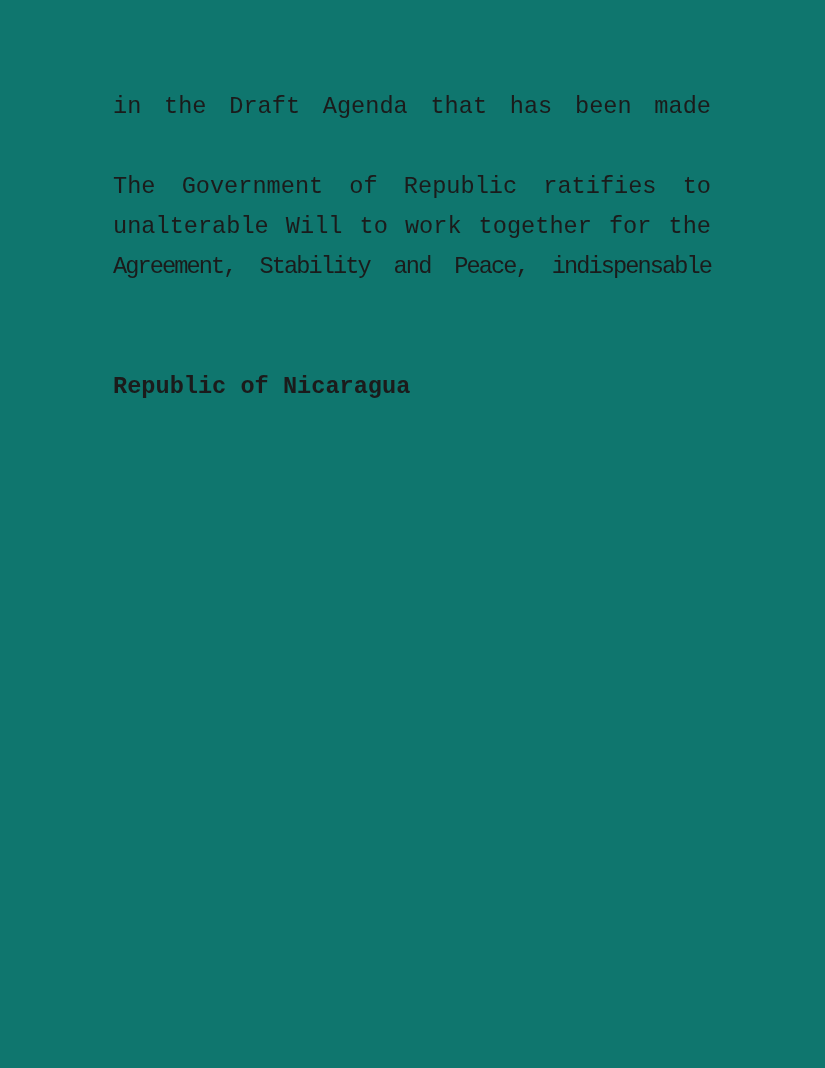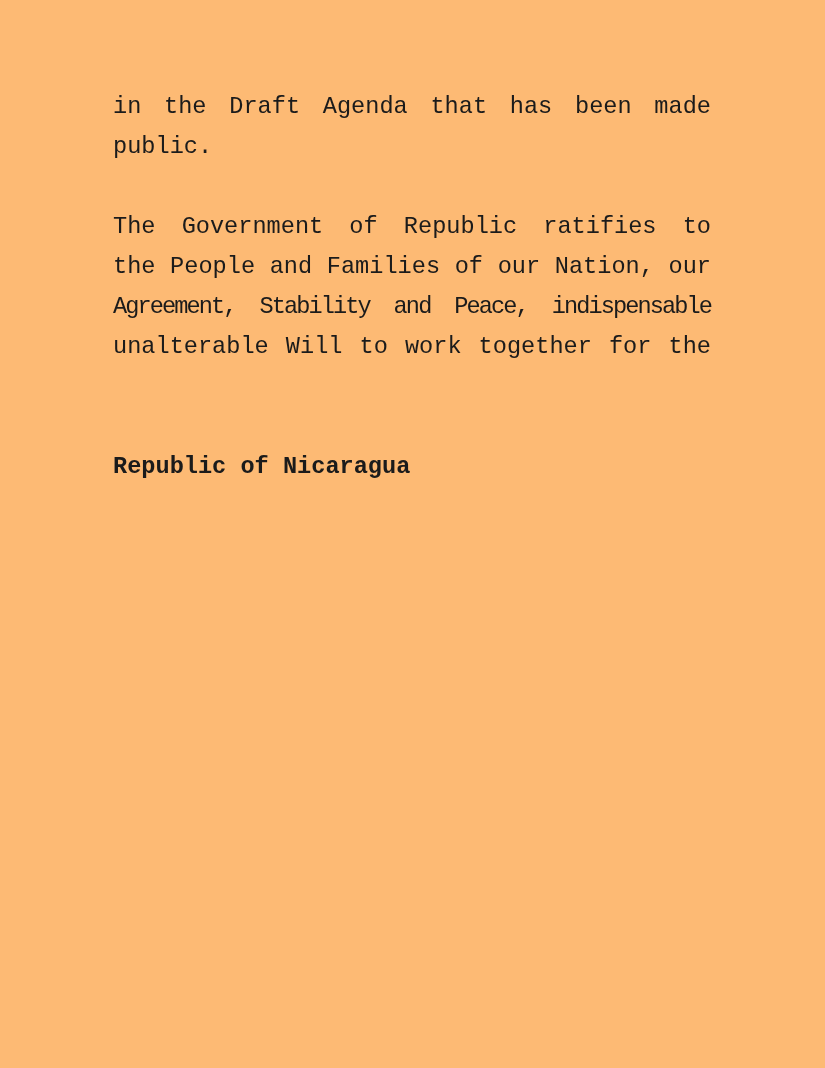--- a/index.html
+++ b/index.html
@@ -4,21 +4,21 @@
 <style>
   html, body {
     margin: 0;
     padding: 0;
     background: #ffffff;
   }
   .page {
     position: relative;
     width: 825px;
     height: 1068px;
-    background: #fdba74;
+    background: #0f766e;
     overflow: hidden;
   }
   .text-block {
     position: absolute;
     left: 113px;
     top: 87px;
     width: 598px;
     font-family: "Liberation Mono", "DejaVu Sans Mono", monospace;
     font-size: 23.6px;
     color: #1b1b1b;
@@ -48,28 +48,26 @@
     height: 40px;
   }
 </style>
 </head>
 <body>
 
 <div class="page">
   <div class="text-block">
 
     <div class="line j">in the Draft Agenda that has been made</div>
-    <div class="line">public.</div>
 
     <div class="gap"></div>
 
     <div class="line j">The Government of Republic ratifies to</div>
-    <div class="line j">the People and Families of our Nation, our</div>
+    <div class="line j">unalterable Will to work together for the</div>
     <div class="line j cond">Agreement, Stability and Peace, indispensable</div>
-    <div class="line j">unalterable Will to work together for the</div>
 
     <div class="gap"></div>
     <div class="gap"></div>
 
     <div class="line sig">Republic of Nicaragua</div>
 
   </div>
 </div>
 
 </body></html>

